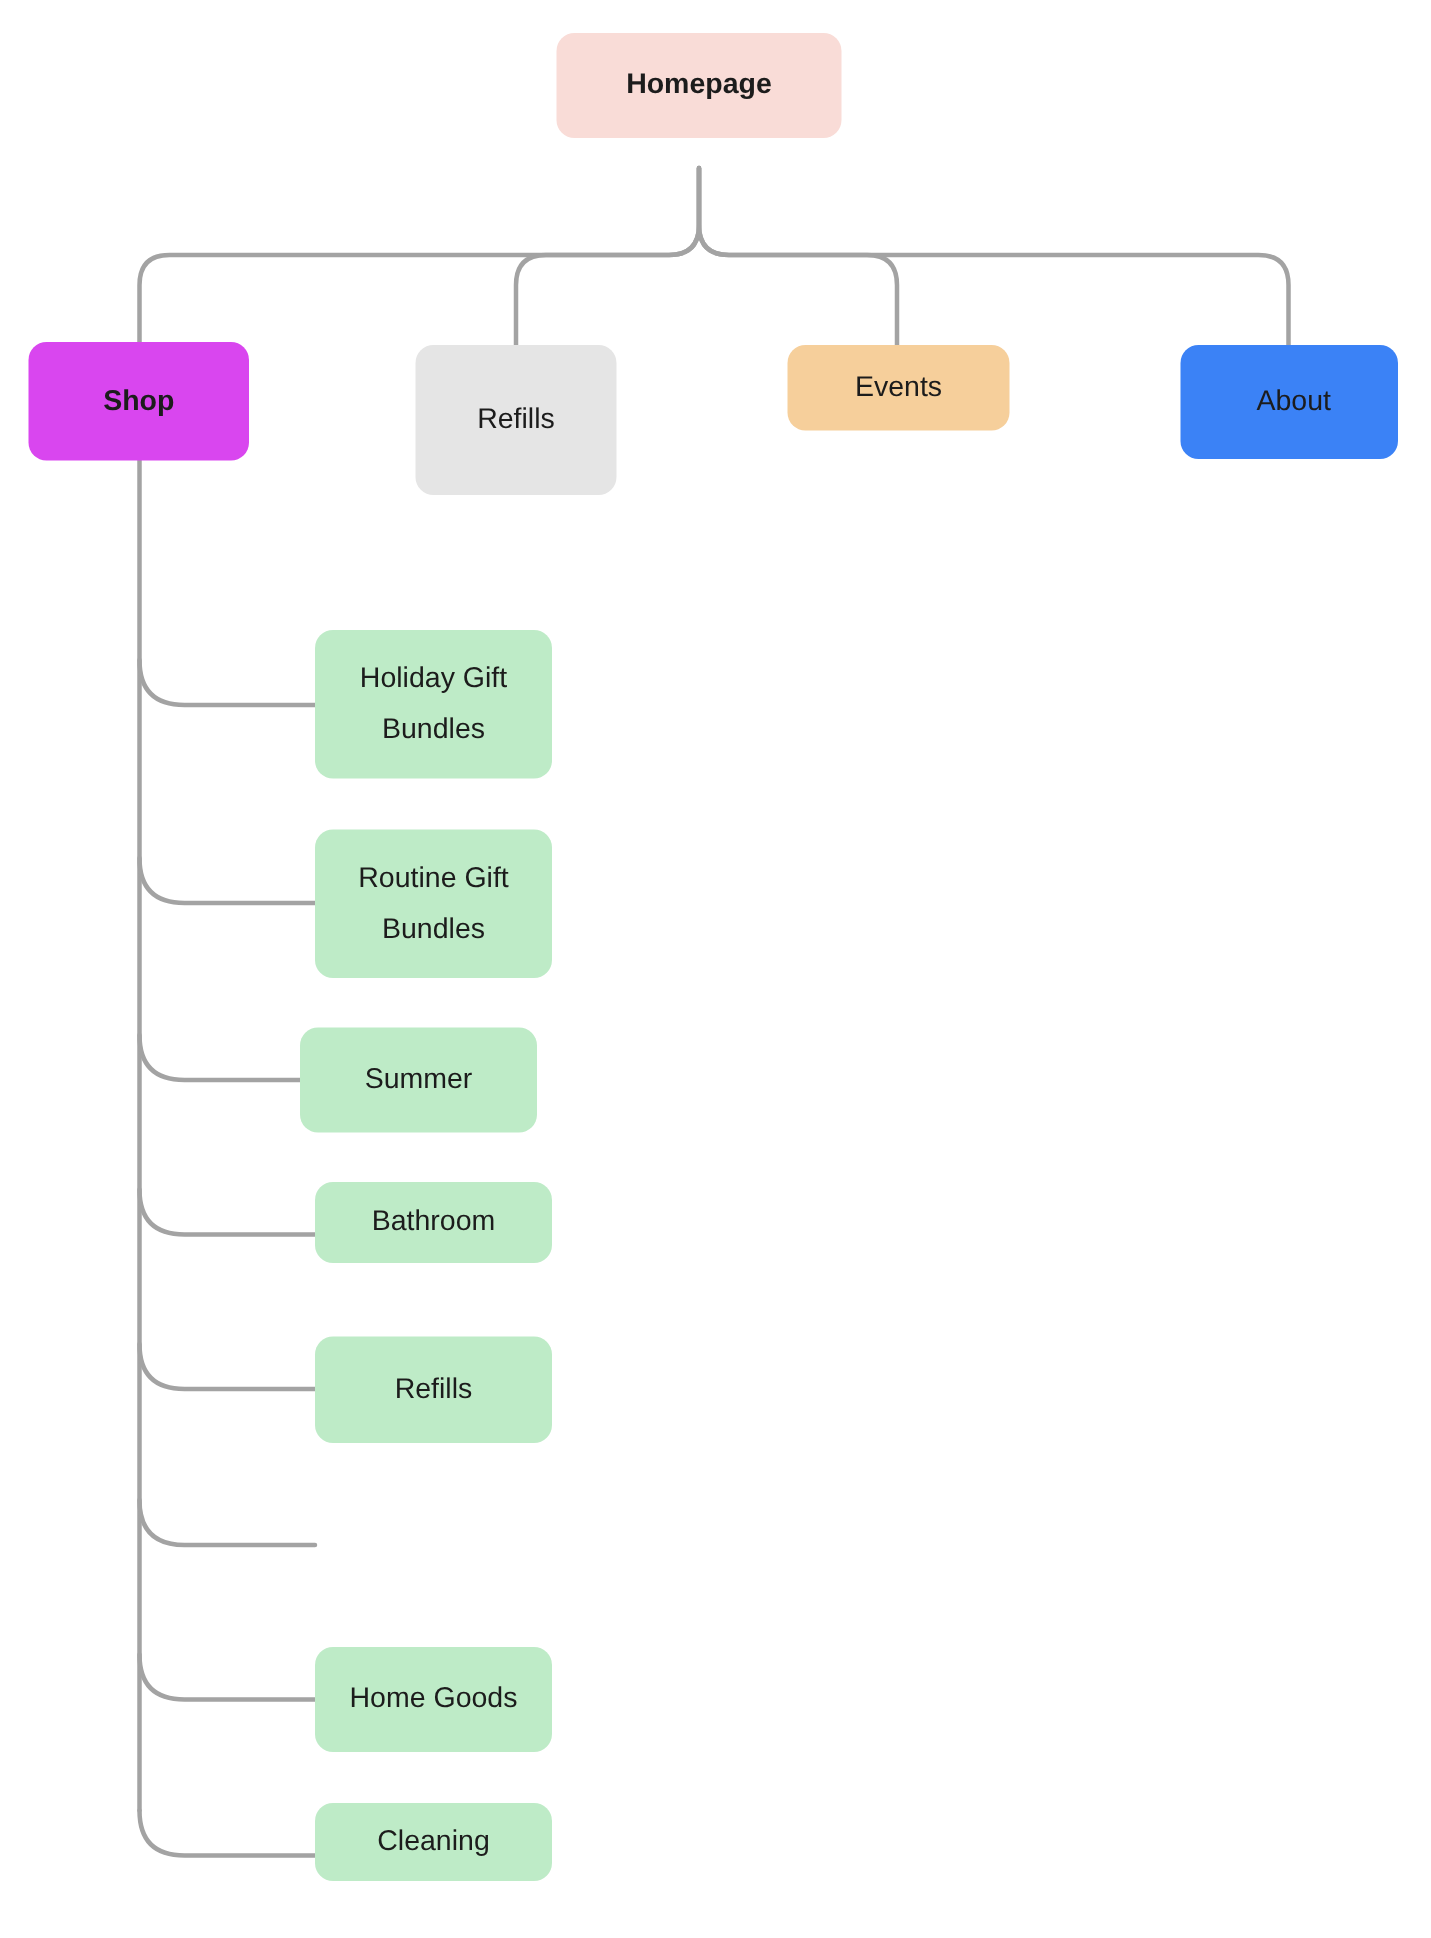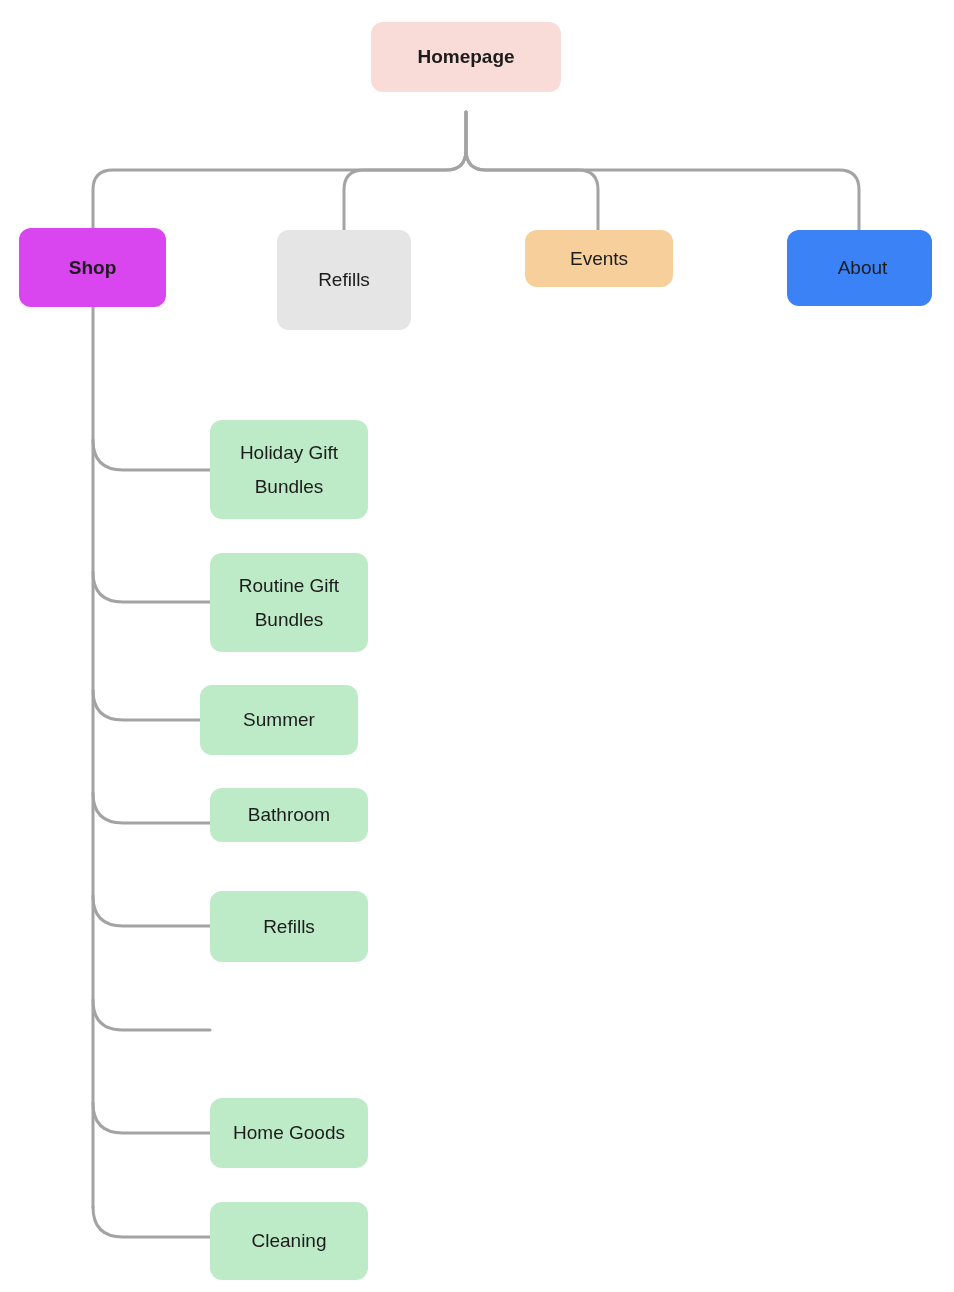--- a/index.html
+++ b/index.html
@@ -95,17 +95,17 @@
   </div>
   <div class="node green" style="left: 210px; top: 788px; width: 158px; height: 54px; background-color: rgb(190, 235, 199);">
     <span class="node-label">Bathroom</span>
   </div>
   <div class="node green" style="left: 210px; top: 891px; width: 158px; height: 71px; background-color: rgb(190, 235, 199);">
     <span class="node-label">Refills</span>
   </div>
   <div class="node green" style="left: 210px; top: 1098px; width: 158px; height: 70px; background-color: rgb(190, 235, 199);">
     <span class="node-label">Home Goods</span>
   </div>
-  <div class="node green" style="left: 210px; top: 1202px; width: 158px; height: 78px; background-color: rgb(190, 235, 199);">
+  <div class="node green" style="left: 210px; top: 1202px; width: 158px; height: 52px; background-color: rgb(190, 235, 199);">
     <span class="node-label">Cleaning</span>
   </div>
 
 </div>
 
 </body></html>

